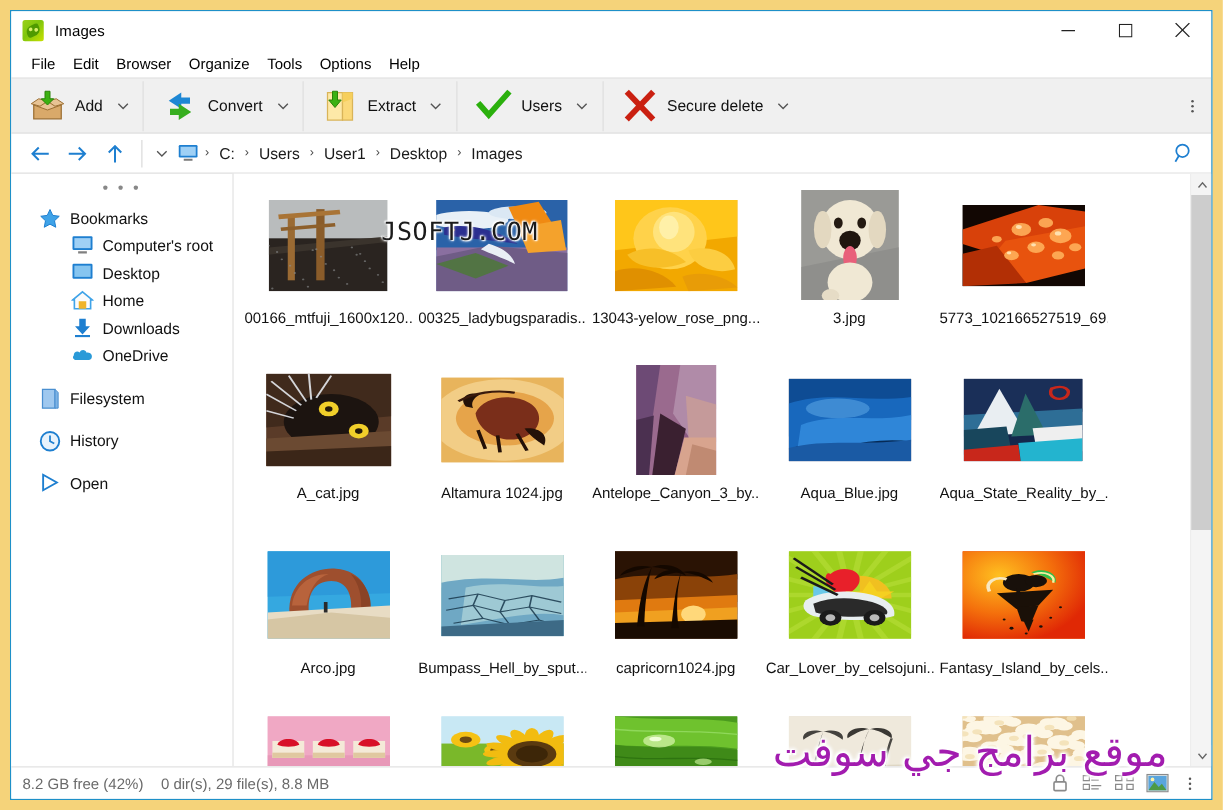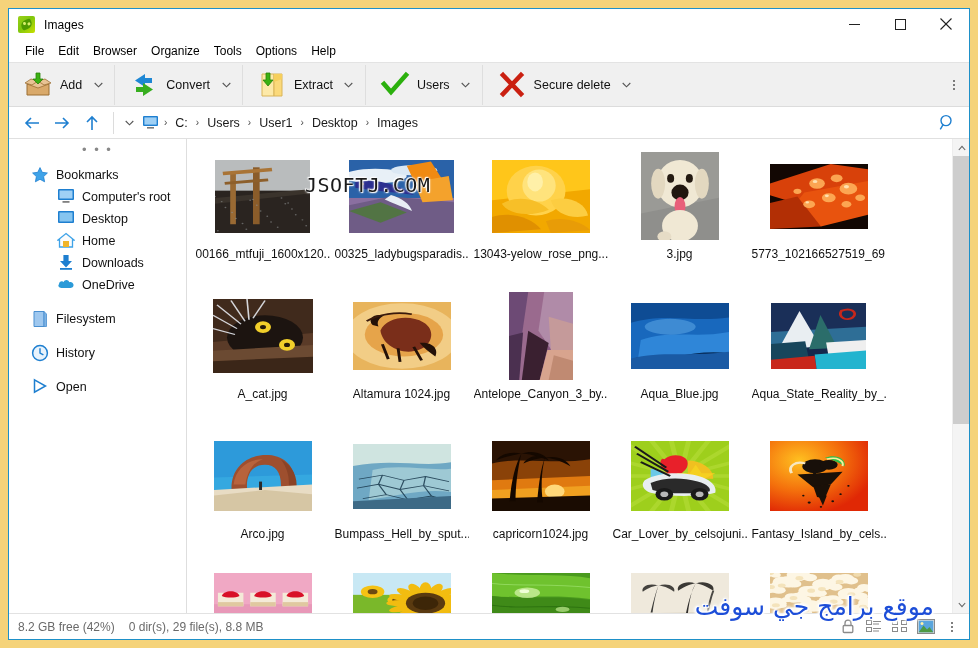--- a/index.html
+++ b/index.html
@@ -211,21 +211,21 @@
     position: absolute; left: 305px; top: 173px;
     font-family: "DejaVu Sans Mono", monospace;
     font-size: 20px; letter-spacing: .5px;
     color: #1b1b1b;
     text-shadow: 0 0 2px #fff, 0 0 3px #fff, 1px 1px 1px #fff, -1px -1px 1px #fff;
     pointer-events: none; z-index: 40;
     white-space: nowrap;
   }
   #wm-arabic {
     position: absolute; right: 44px; bottom: 27px;
-    font-size: 25px; color: #1d4ed8;
+    font-size: 33px; color: #a21caf;
     direction: rtl;
     font-family: "DejaVu Sans", sans-serif;
     text-shadow: 0 0 3px #fff, 0 0 5px #fff, 1px 1px 0 #fff, -1px -1px 0 #fff,
                  2px 0 3px #fff, -2px 0 3px #fff, 0 2px 3px #fff, 0 -2px 3px #fff;
     pointer-events: none; z-index: 45; white-space: nowrap;
   }
 </style>
 </head>
 <body>
 

